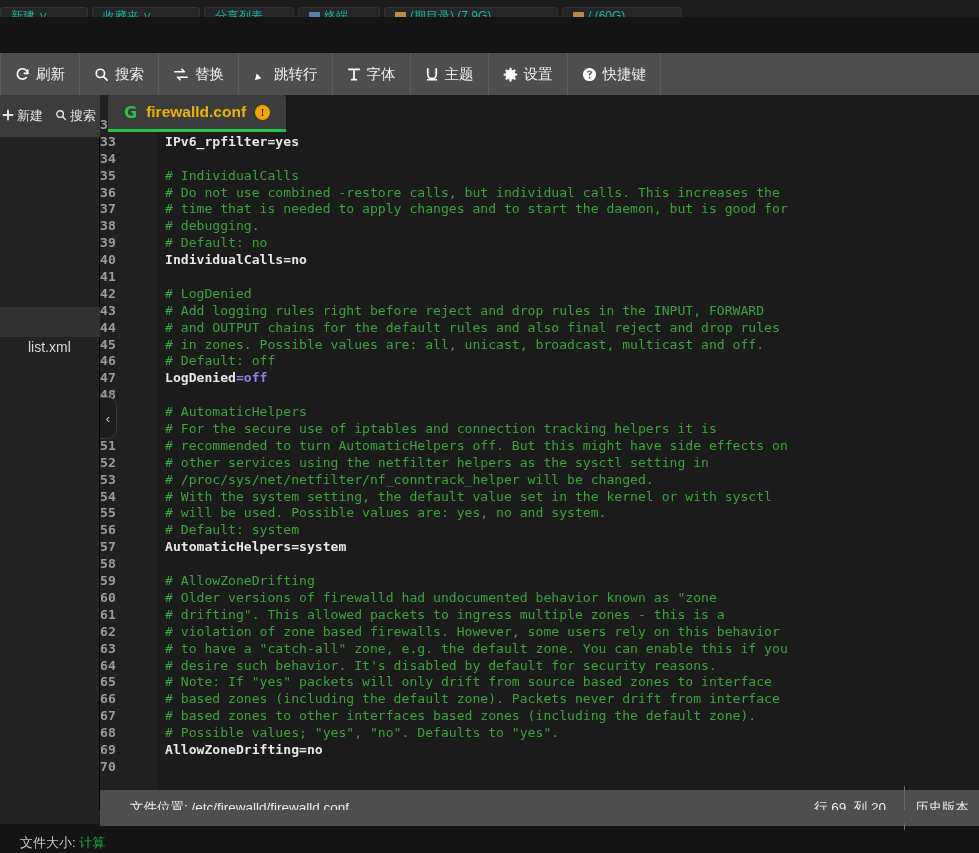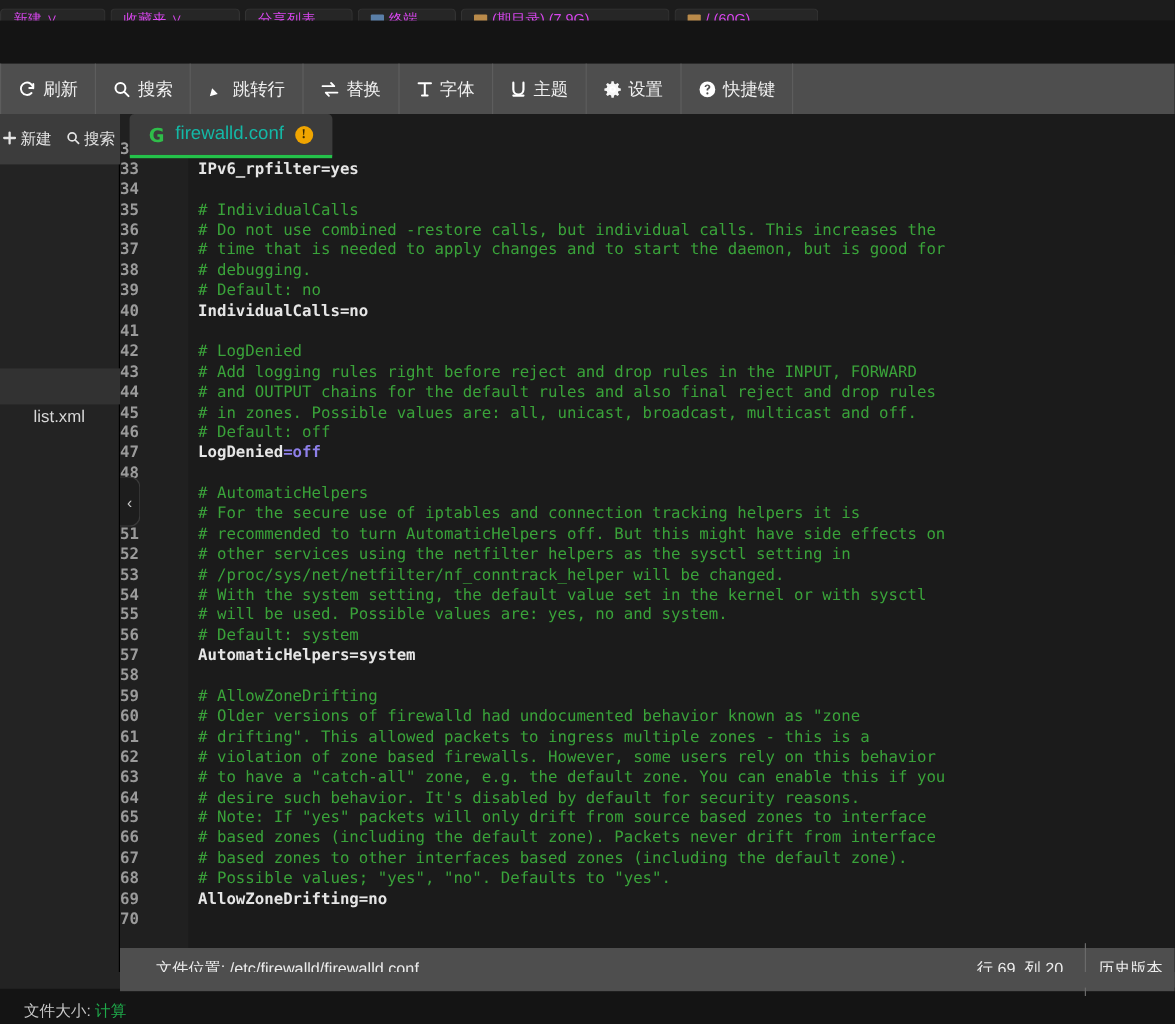--- a/index.html
+++ b/index.html
@@ -13,21 +13,21 @@
 
   
   .top-strip {
     position: absolute; left: 0; top: 0; width: 979px; height: 17px;
     background: #1c1c1c; display: flex; align-items: flex-end; overflow: hidden;
   }
   .top-tab {
     height: 17px; background: #262626; border: 1px solid #333; border-bottom: none;
     border-radius: 4px 4px 0 0; margin-right: 4px;
     display: flex; align-items: center; gap: 4px; padding: 0 10px;
-    color: #d946ef; font-size: 12px; white-space: nowrap;
+    color: #14b8a6; font-size: 12px; white-space: nowrap;
     overflow: hidden; position: relative; top: 7px;
   }
   .top-tab .tico { display:inline-block; width: 11px; height: 9px; background: #b98a4a; border-radius: 1px; flex:none;}
   .top-tab .tico.blue { background:#5a7fa8; }
 
   
   .toolbar {
     position: absolute; left: 0; top: 53px; width: 979px; height: 42px;
     background: #4e4e4e; display: flex; align-items: stretch;
   }
@@ -77,21 +77,21 @@
   .file-tab {
     position: absolute; left: 8px; top: 0; height: 37px;
     background: #3c3c3c; border-radius: 4px 4px 0 0;
     display: flex; align-items: center; gap: 9px; padding: 0 16px;
     z-index: 5; border-bottom: 3px solid #24c24a; cursor: pointer;
   }
   .file-tab .g-badge {
     color: #2fbd4a; font-size: 16px; font-weight: bold;
     font-family: "DejaVu Sans", sans-serif;
   }
-  .file-tab .fname { color: #14b8a6; font-size: 15.5px; }
+  .file-tab .fname { color: #eab308; font-size: 15.5px; font-weight: bold; }
   .file-tab .warn {
     width: 15px; height: 15px; border-radius: 50%; background: #f0a500;
     color: #3a2a00; font-size: 11px; font-weight: bold;
     display: flex; align-items: center; justify-content: center;
     font-family: "Liberation Serif", serif;
   }
 
   .code-area {
     position: absolute; left: 0; top: 0; width: 879px; height: 695px;
     background: #1b1b1b;
@@ -183,33 +183,33 @@
       <span>
         <svg width="15" height="15" viewBox="0 0 16 16" fill="none" stroke="#fff" stroke-width="1.8">
           <circle cx="6.8" cy="6.8" r="4.4"></circle>
             <path d="M10.2 10.2 14 14" stroke-linecap="round"></path>
         </svg>
       </span>
       <span>搜索</span>
     </div>
     <div class="tb-btn">
       <span>
+        <svg width="16" height="15" viewBox="0 0 18 16" fill="none" stroke="#fff" stroke-width="1.7">
+          <path d="M2 5h11l-3-3M16 11H5l3 3" stroke-linecap="round" stroke-linejoin="round"></path>
+        </svg>
+      </span>
+      <span>替换</span>
+    </div>
+    <div class="tb-btn">
+      <span>
         <svg width="15" height="15" viewBox="0 0 16 16" fill="#fff">
           <path d="M14 2 6.5 9.5 4 7 2 14l7-2-2.5-2.5L14 2z"></path>
         </svg>
       </span>
       <span>跳转行</span>
-    </div>
-    <div class="tb-btn">
-      <span>
-        <svg width="16" height="15" viewBox="0 0 18 16" fill="none" stroke="#fff" stroke-width="1.7">
-          <path d="M2 5h11l-3-3M16 11H5l3 3" stroke-linecap="round" stroke-linejoin="round"></path>
-        </svg>
-      </span>
-      <span>替换</span>
     </div>
     <div class="tb-btn">
       <span>
         <svg width="14" height="15" viewBox="0 0 14 16" fill="none" stroke="#fff" stroke-width="1.8">
           <path d="M1.5 2.5h11M7 2.5v11M4.5 13.5h5" stroke-linecap="round"></path>
         </svg>
       </span>
       <span>字体</span>
     </div>
     <div class="tb-btn">

